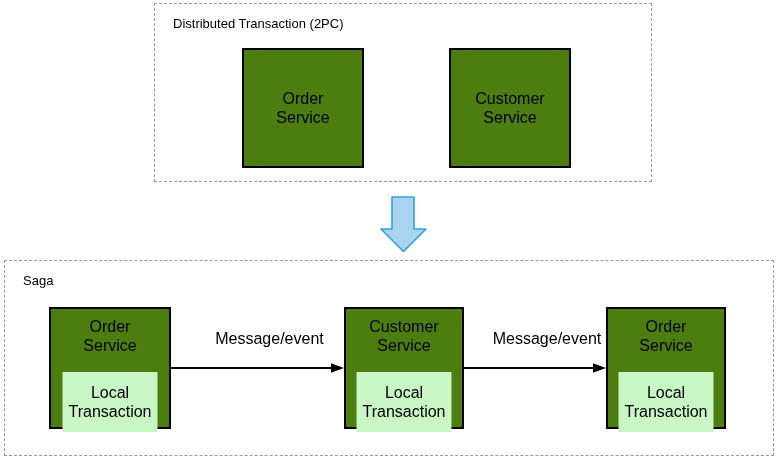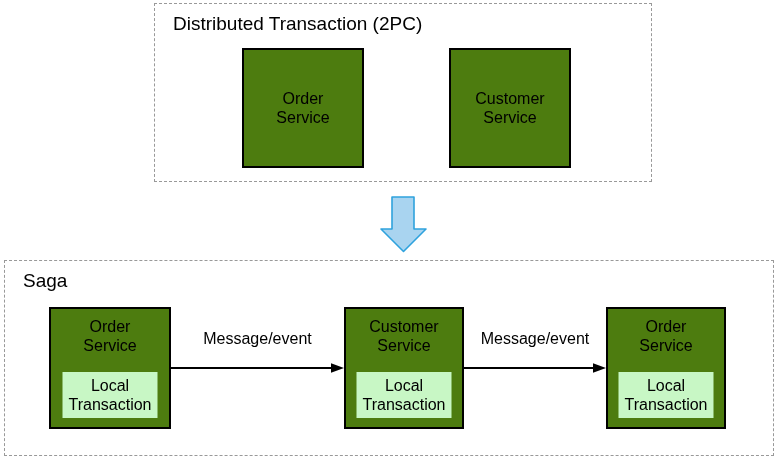--- a/index.html
+++ b/index.html
@@ -15,21 +15,21 @@
   }
   .group {
     position: absolute;
     border: 1px dashed #999999;
     background: #ffffff;
   }
   .group-title {
     position: absolute;
     left: 18px;
     top: 9px;
-    font-size: 19px;
+    font-size: 13px;
     line-height: 22px;
     white-space: nowrap;
   }
   .service-box {
     position: absolute;
     border: 2px solid #000000;
     background: #4d7c0f;
     font-size: 16px;
     line-height: 19px;
     text-align: center;
@@ -43,36 +43,37 @@
   .saga-label {
     margin-top: 8px;
     white-space: pre-line;
   }
   .local-box {
     position: absolute;
     left: 50%;
     transform: translateX(-50%);
     top: 63px;
     width: 95px;
-    height: 46px;
+    height: 60px;
     background: #c8f7c5;
     display: flex;
     align-items: center;
     justify-content: center;
     white-space: pre-line;
     font-size: 16px;
     line-height: 19px;
   }
   .msg-arrow { position: absolute; overflow: visible; }
   .msg-label {
     position: absolute;
     text-align: center;
     font-size: 16px;
     line-height: 19px;
     white-space: nowrap;
+    margin-left: 12px;
   }
   .down-arrow { position: absolute; }
 </style>
 </head>
 <body>
 
 <div class="canvas">
 
   <div class="group" style="left:154px; top:3px; width:498px; height:179px;">
     <div class="group-title">Distributed Transaction (2PC)</div>

